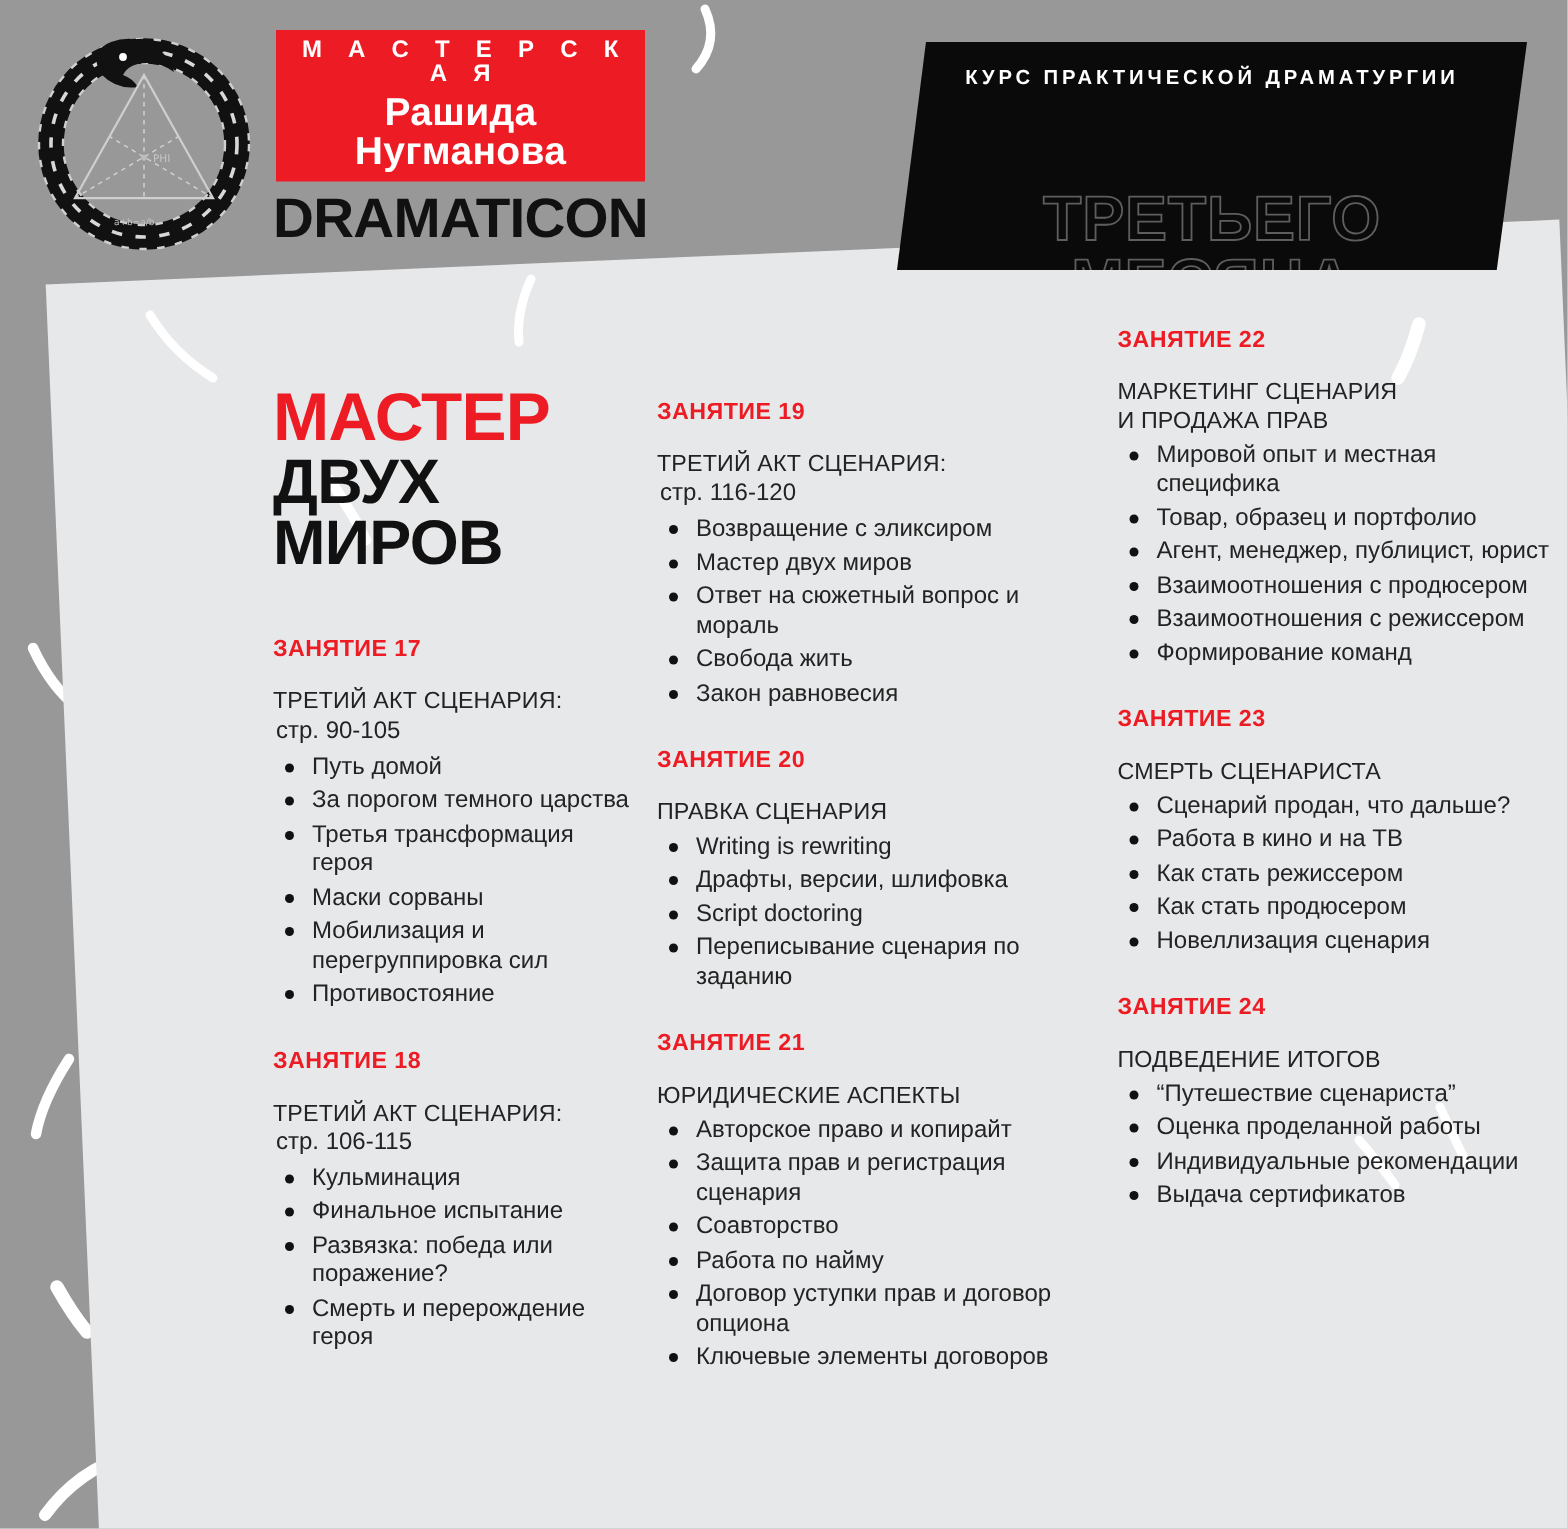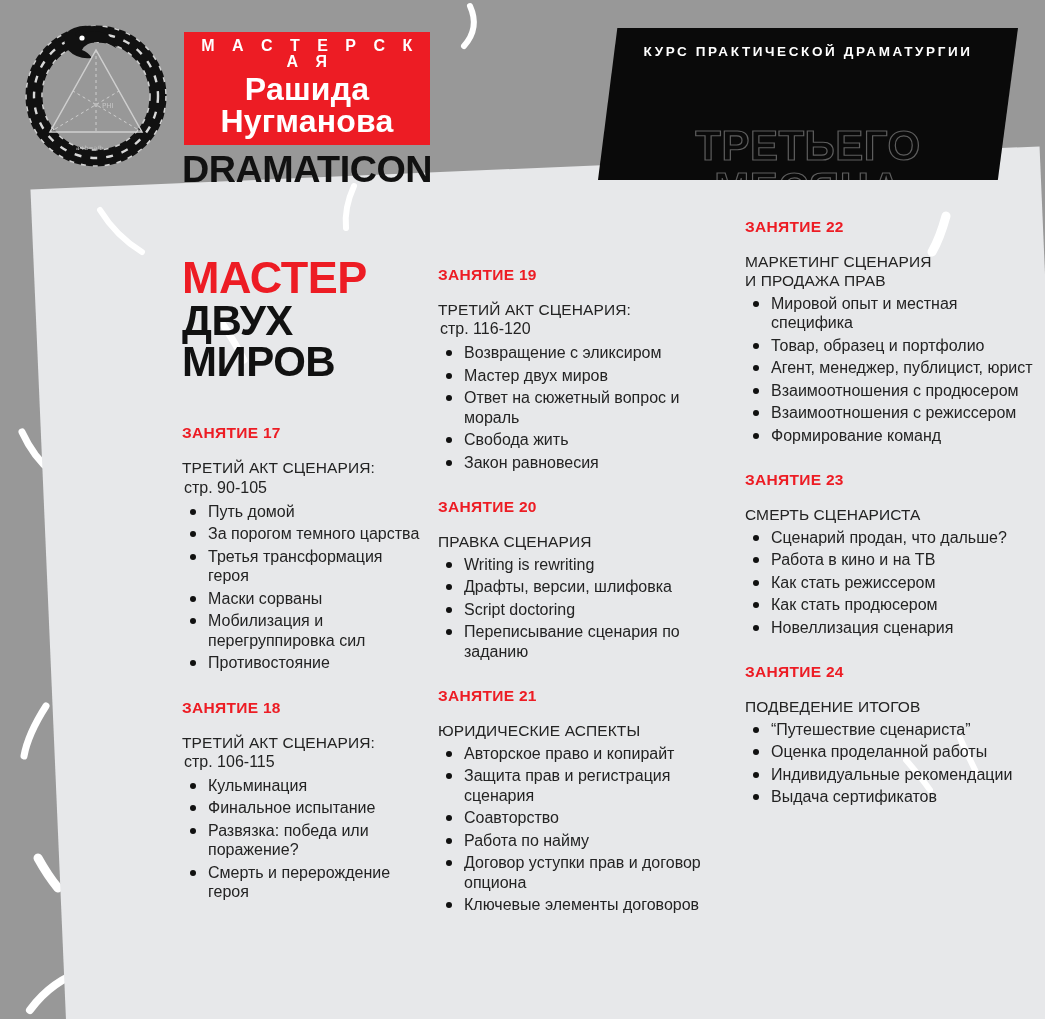--- a/index.html
+++ b/index.html
@@ -21,31 +21,31 @@
   }
   .card-inner{
     position:absolute;inset:0;
     transform:rotate(2.45deg);
     transform-origin:50% 0%;
   }
   .sl{position:absolute;pointer-events:none;}
 
   
   .logo-wrap{position:absolute;left:16px;top:14px;width:160px;height:158px;text-align:center;}
-  .brand{position:absolute;left:172px;top:32px;width:246px;padding-left:12px;}
+  .brand{position:absolute;left:172px;top:20px;width:246px;padding-left:12px;}
   .brand-red{
     background:#ed1c24;padding:6px 8px 8px 8px;text-align:center;line-height:1;
   }
   .brand-red .l1{
     color:#fff;font-size:16px;font-weight:700;letter-spacing:6.5px;
     font-family:"Liberation Sans",sans-serif;text-transform:uppercase;
     padding-left:6px;
   }
   .brand-red .l2{
-    color:#fff;font-size:32px;font-weight:700;margin-top:3px;letter-spacing:.2px;
+    color:#fff;font-size:26px;font-weight:700;margin-top:3px;letter-spacing:.2px;
   }
   .brand-black{
     color:#111;font-size:37px;font-weight:800;letter-spacing:-0.5px;
     margin-top:6px;text-align:center;line-height:1;
     font-family:"Liberation Sans",sans-serif;
     transform:scaleX(1.02);
   }
 
   
   .banner{

